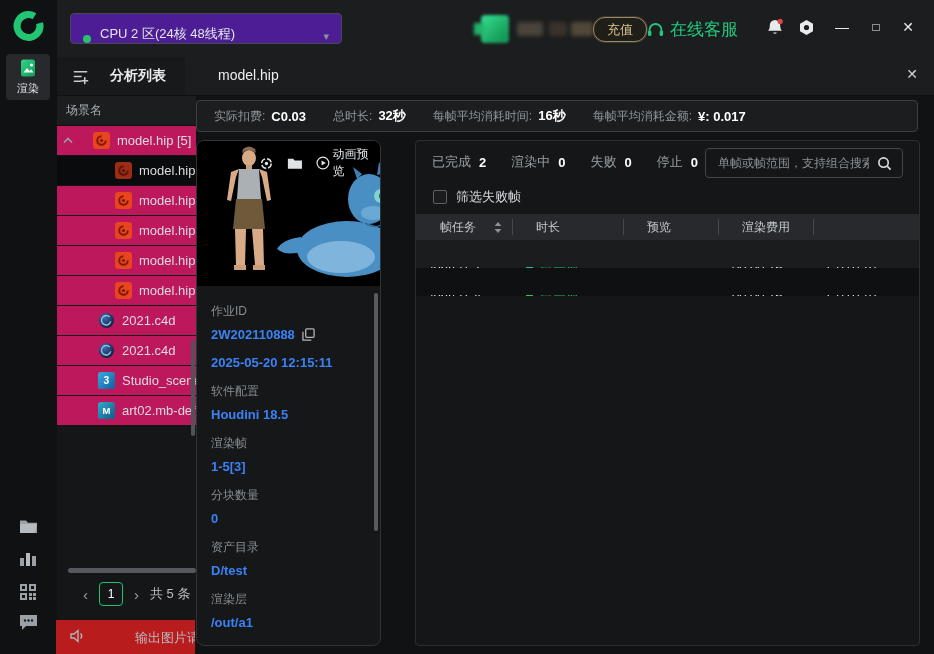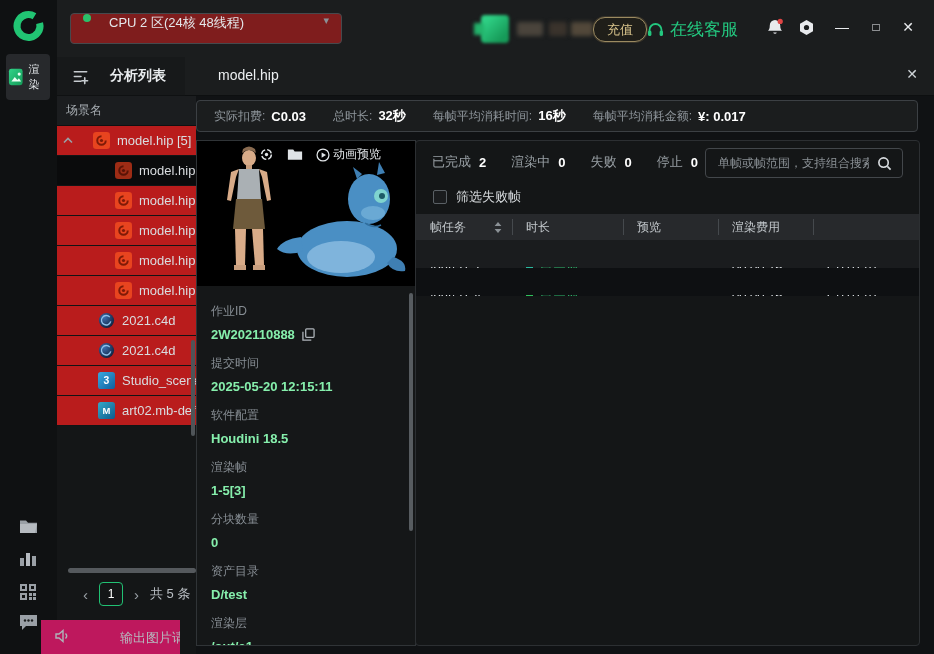--- a/index.html
+++ b/index.html
@@ -4,28 +4,28 @@
 <style>
   html,body{margin:0;padding:0;background:#000;}
   .window{position:relative;width:934px;height:654px;background:#101214;overflow:hidden;
     font-family:"Liberation Sans",sans-serif;color:#e8ebee;-webkit-font-smoothing:antialiased;}
   svg{display:block}
 
   
   .sidebar{position:absolute;left:0;top:0;width:57px;height:654px;background:#0f1112;border-right:1px solid #1a1c1e;}
   .logo{position:absolute;left:10px;top:7px;}
   .nav-render{position:absolute;left:6px;top:54px;width:44px;height:46px;background:#27292c;border-radius:4px;
-    display:flex;flex-direction:row;align-items:center;justify-content:center;gap:3px;cursor:pointer;}
+    display:flex;flex-direction:column;align-items:center;justify-content:center;gap:3px;cursor:pointer;}
   .nav-render .lbl{font-size:11px;color:#e2e6e9;}
   .side-ico{position:absolute;left:19px;color:#9aa0a6;cursor:pointer;}
 
   
   .titlebar{position:absolute;left:57px;top:0;right:0;height:57px;background:#1b1d1e;}
-  .zone{position:absolute;left:13px;top:13px;width:272px;height:31px;background:#7f1d1d;border:1px solid #46494d;
-    border-radius:4px;display:flex;align-items:flex-start;padding:0 12px;gap:18px;font-size:13px;color:#e4e7ea;cursor:pointer;box-sizing:border-box;}
+  .zone{position:absolute;left:13px;top:13px;width:272px;height:31px;background:#4c1d95;border:1px solid #46494d;
+    border-radius:4px;display:flex;align-items:flex-end;padding:0 12px;gap:9px;font-size:13px;color:#e4e7ea;cursor:pointer;box-sizing:border-box;}
   .zone .dot{width:8px;height:8px;border-radius:50%;background:#2bc06a;}
   .zone .caret{margin-left:auto;color:#8b9196;font-size:11px;}
   .avatar{position:absolute;left:424px;top:15px;width:28px;height:28px;border-radius:4px;
     background:linear-gradient(135deg,#2ecf84 20%,#169a58 80%);filter:blur(1.5px);}
   .avatar::after{content:"";position:absolute;left:-7px;top:8px;width:10px;height:12px;background:#23b36b;filter:blur(1px);}
   .nameblur{position:absolute;top:22px;height:14px;border-radius:2px;background:#4a443c;filter:blur(2px);}
   .nb1{left:460px;width:26px;} .nb2{left:492px;width:18px;background:#3a332c;} .nb3{left:514px;width:22px;background:#52483a;}
   .user-caret{position:absolute;left:546px;top:22px;color:#8b9196;font-size:11px;cursor:pointer;}
   .recharge{position:absolute;left:536px;top:17px;height:23px;padding:0 13px;border:1px solid #9b8a61;border-radius:12px;
     color:#d9c48c;font-size:13px;line-height:23px;background:#1f1e19;box-shadow:0 0 0 1px #3a352a;cursor:pointer;}
@@ -35,85 +35,85 @@
   .winbtn{position:absolute;top:14px;width:26px;height:26px;display:flex;align-items:center;justify-content:center;
     color:#e8eaed;font-size:14px;cursor:pointer;}
   .btn-min{left:772px;} .btn-max{left:806px;font-size:12px;} .btn-close{left:838px;}
 
   
   .left-panel{position:absolute;left:57px;top:57px;width:139px;bottom:0;background:#141617;overflow:hidden;}
   .panel-head{height:38px;display:flex;align-items:center;gap:21px;padding-left:15px;background:#17191a;}
   .panel-head .ttl{font-size:14px;font-weight:bold;color:#e9ecee;white-space:nowrap;}
   .colhead{height:29px;line-height:29px;padding-left:9px;font-size:12px;color:#a7adb2;background:#1b1d1f;
     border-top:1px solid #0f1112;border-bottom:1px solid #0f1112;}
-  .trow{height:29px;display:flex;align-items:center;background:#b91c1c;border-bottom:1px solid #121415;
+  .trow{height:29px;display:flex;align-items:center;background:#be185d;border-bottom:1px solid #121415;
     font-size:13px;color:#d9dde0;white-space:nowrap;overflow:hidden;cursor:pointer;}
   .trow.sel{background:#0a0b0c;}
   .trow.sel .fic{opacity:.8;}
   .chev{margin-left:6px;color:#9aa0a6;flex:0 0 auto;}
   .fic{width:17px;height:17px;flex:0 0 auto;}
   .lvl0 .fic{margin-left:20px;} .lvl0.noexp .fic{margin-left:41px;} .lvl1 .fic{margin-left:58px;}
   .tlabel{margin-left:7px;}
   .vthumb-left{position:absolute;right:1px;top:283px;width:4px;height:96px;background:#4f5458;border-radius:2px;cursor:pointer;}
   .hthumb{position:absolute;left:11px;top:511px;width:128px;height:5px;background:#55595d;border-radius:3px;cursor:pointer;}
   .pager{position:absolute;left:0;top:523px;right:0;height:28px;display:flex;align-items:center;gap:11px;
     padding-left:26px;font-size:13px;color:#b9bec3;white-space:nowrap;overflow:hidden;}
   .pg-arrow{color:#9aa0a6;font-size:15px;cursor:pointer;}
   .pg-box{width:24px;height:24px;border:1px solid #21c173;border-radius:4px;display:flex;align-items:center;
     justify-content:center;font-size:12px;color:#fff;cursor:pointer;box-sizing:border-box;}
   .pg-total{overflow:hidden;}
 
   
-  .bottom-bar{position:absolute;left:41px;bottom:0;width:139px;height:34px;background:#be185d;overflow:hidden;}
+  .bottom-bar{position:absolute;left:56px;bottom:0;width:139px;height:34px;background:#b91c1c;overflow:hidden;}
   .bottom-bar .spk{position:absolute;left:13px;top:8px;color:#aeb4b9;}
   .bottom-bar .marq{position:absolute;left:79px;top:9px;width:62px;font-size:13px;color:#b6bbc0;white-space:nowrap;overflow:hidden;}
 
   
   .tabbar{position:absolute;left:185px;top:57px;right:0;height:38px;background:#1b1d1e;border-bottom:1px solid #0d0f10;}
   .tabbar .tab-title{position:absolute;left:33px;top:10px;font-size:14px;color:#eceff1;}
   .tabbar .tab-close{position:absolute;right:16px;top:9px;color:#cfd4d8;font-size:14px;cursor:pointer;}
 
   
   .statsbar{position:absolute;left:196px;top:100px;width:722px;height:32px;background:#1b1d1e;border:1px solid #3c4044;
     border-radius:4px;display:flex;align-items:center;gap:27px;padding:0 17px;font-size:12px;box-sizing:border-box;}
   .stat{display:flex;align-items:center;gap:6px;white-space:nowrap;}
   .stat .sl{color:#8f969c;}
   .stat .sv{color:#fff;font-weight:bold;font-size:13px;}
 
   
-  .detail-card{position:absolute;left:196px;top:140px;width:220px;height:506px;background:#151718;
-    border:1px solid #303437;border-radius:0;overflow:hidden;box-sizing:border-box;}
+  .detail-card{position:absolute;left:196px;top:140px;width:185px;height:506px;background:#151718;
+    border:1px solid #303437;border-radius:8px;overflow:hidden;box-sizing:border-box;}
   .preview{position:relative;height:145px;background:#000;}
   .pv-icons{position:absolute;top:5px;left:62px;display:flex;align-items:center;gap:13px;color:#e2e6e9;font-size:12px;z-index:2;}
   .pv-act{display:flex;align-items:center;gap:3px;cursor:pointer;}
   .fields{padding:17px 14px 0 14px;}
   .field{margin-bottom:13px;}
   .flabel{font-size:12px;color:#868d93;margin-bottom:7px;}
-  .fvalue{font-size:13px;font-weight:bold;color:#86efac;display:flex;align-items:center;gap:7px;}
+  .fvalue{font-size:13px;font-weight:bold;color:#3b82f6;display:flex;align-items:center;gap:7px;}
   .copy{color:#aeb4b9;cursor:pointer;}
   .vthumb-detail{position:absolute;right:2px;top:152px;width:4px;height:238px;background:#575c60;border-radius:2px;cursor:pointer;}
 
   
   .frames-card{position:absolute;left:415px;top:140px;width:505px;height:506px;background:#141617;
     border:1px solid #2c2f32;border-radius:4px;overflow:hidden;box-sizing:border-box;}
   .counts-row{position:absolute;top:12px;left:16px;display:flex;gap:25px;align-items:center;font-size:13px;}
   .cnt{display:flex;align-items:center;gap:8px;}
   .cnt .cl{color:#99a0a5;} .cnt .cv{color:#fff;font-weight:bold;}
   .search{position:absolute;top:7px;right:16px;width:198px;height:30px;border:1px solid #43474b;border-radius:4px;
     background:#141617;display:flex;align-items:center;padding:0 10px;gap:6px;box-sizing:border-box;}
   .search input{flex:1;min-width:0;background:transparent;border:none;outline:none;color:#d6dadd;font-size:12px;
     font-family:"Liberation Sans",sans-serif;}
   .search input::placeholder{color:#8b9196;}
   .search .mag{color:#d6dadd;cursor:pointer;}
   .filter-row{position:absolute;top:47px;left:17px;display:flex;gap:9px;align-items:center;font-size:13px;color:#d6dadd;cursor:pointer;}
   .cbox{width:14px;height:14px;border:1px solid #5a6065;border-radius:2px;background:#1a1c1e;box-sizing:border-box;}
   .ftable{position:absolute;top:73px;left:0;right:0;}
   .thead,.trw{display:grid;grid-template-columns:96px 111px 95px 95px 96px 1fr;}
   .thead{height:26px;background:#27292c;color:#c3c8cc;font-size:12px;}
-  .th{display:flex;align-items:center;padding:0 10px 0 14px;position:relative;white-space:nowrap;overflow:hidden;}
+  .th{display:flex;align-items:center;padding:0 10px 0 24px;position:relative;white-space:nowrap;overflow:hidden;}
   .th + .th::before{content:"";position:absolute;left:0;top:5px;bottom:5px;width:1px;background:#45494d;}
   .th .hico{margin-left:auto;color:#8b9196;cursor:pointer;}
   .trw{height:28px;font-size:13px;color:#e4e8eb;}
   .trw.odd{background:#1a1c1e;} .trw.even{background:#0e1012;}
   .td{display:flex;align-items:center;padding-left:14px;white-space:nowrap;overflow:hidden;margin-top:27px;}
   .sdot{width:7px;height:7px;border-radius:50%;margin-right:7px;flex:0 0 auto;}
   .stxt{color:#2fbe6e;}
 </style>
 </head>
 <body>
@@ -434,21 +434,20 @@
             <span>2W202110888</span>
           <span class="copy">
             <svg width="13" height="13" viewBox="0 0 14 14">
                 <rect x="4" y="1" width="9" height="9" rx="1" fill="none" stroke="#aeb4b9" stroke-width="1.4"></rect>
                 <path d="M10 13H1V4" fill="none" stroke="#aeb4b9" stroke-width="1.4"></path>
               </svg>
           </span>
           </div>
         </div>
       <div class="field">
-          <div class="flabel">提交时间</div>
         <div class="fvalue">2025-05-20 12:15:11</div>
         </div>
       <div class="field">
           <div class="flabel">软件配置</div>
         <div class="fvalue">Houdini 18.5</div>
         </div>
       <div class="field">
           <div class="flabel">渲染帧</div>
         <div class="fvalue">1-5[3]</div>
         </div>

